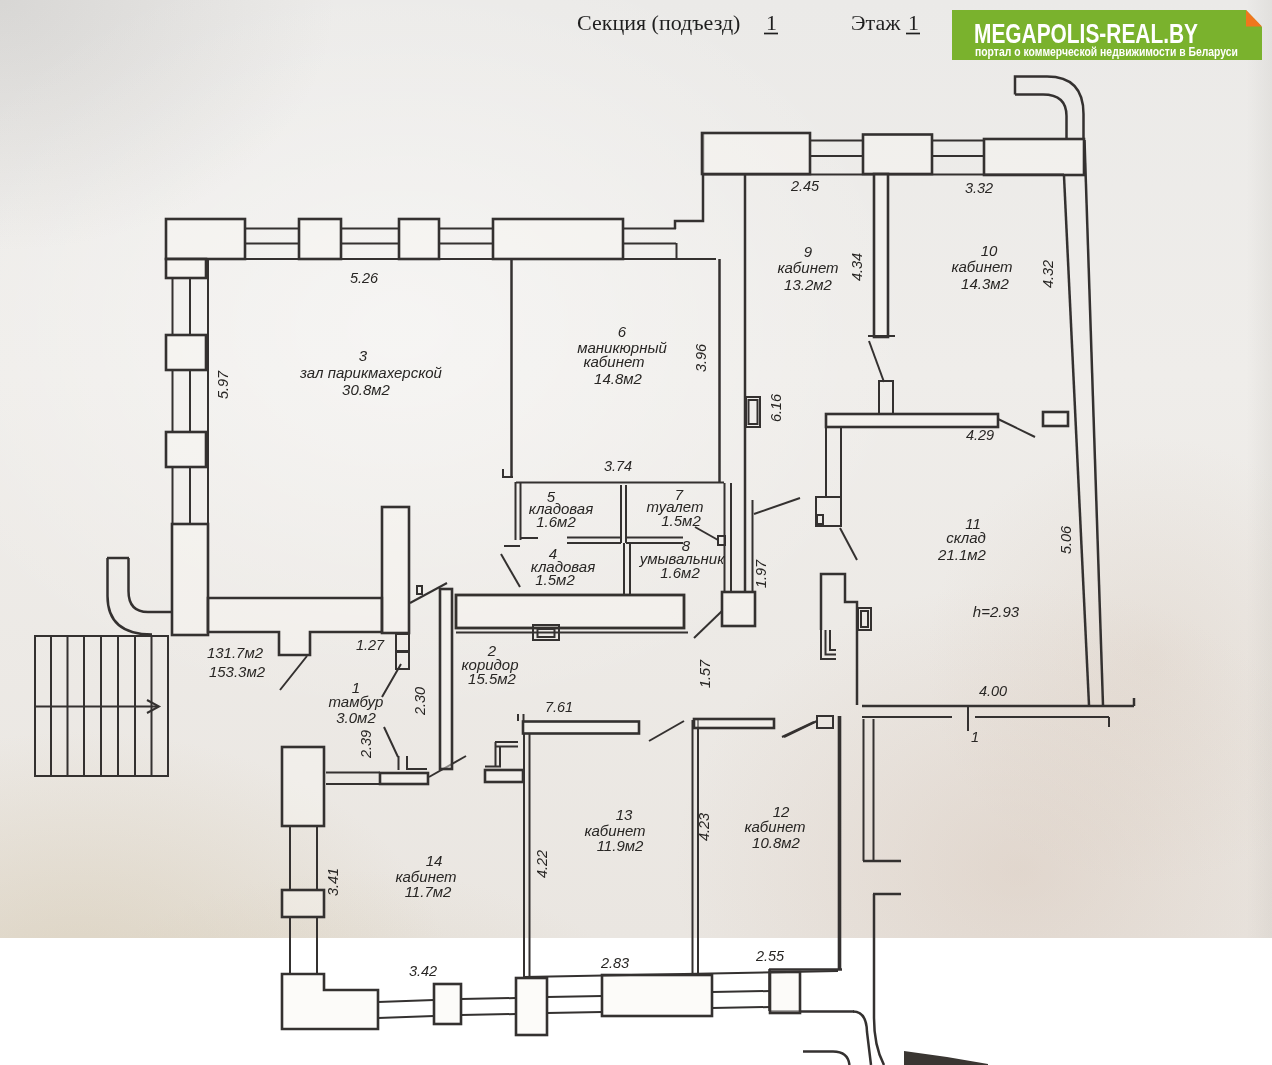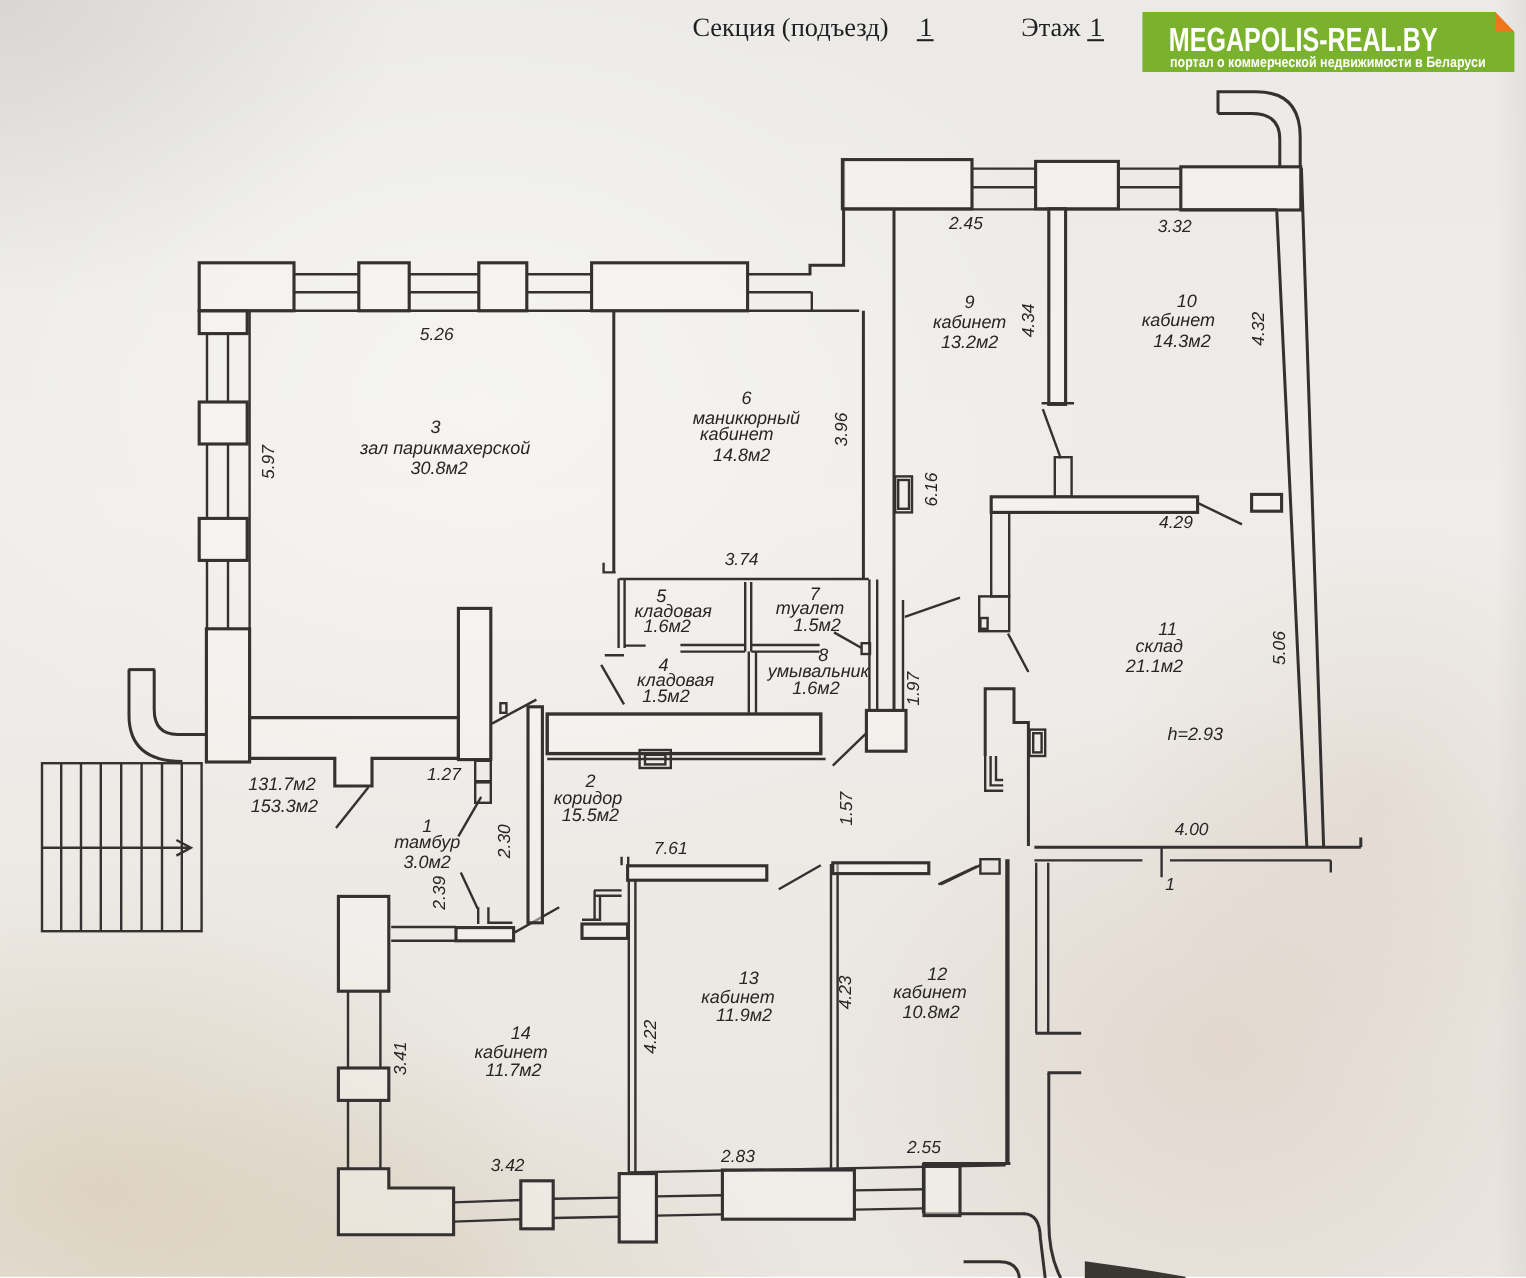--- a/index.html
+++ b/index.html
@@ -1,17 +1,17 @@
 <!DOCTYPE html>
 <html><head>
 <meta charset="utf-8">
 <style>
   html,body{margin:0;padding:0;}
   body{width:1272px;height:1065px;overflow:hidden;font-family:"Liberation Sans",sans-serif;}
-  #page{position:relative;width:1272px;height:1064px;
+  #page{position:relative;width:1272px;height:938px;
     background:
       radial-gradient(ellipse 480px 360px at 0px 0px, rgba(148,146,144,0.22), rgba(148,146,144,0) 70%),
       radial-gradient(ellipse 480px 400px at 1020px 870px, rgba(204,180,162,0.32), rgba(204,180,162,0) 72%),
       radial-gradient(ellipse 320px 320px at 1150px 660px, rgba(206,186,168,0.24), rgba(206,186,168,0) 70%),
       radial-gradient(ellipse 520px 360px at 80px 990px, rgba(198,180,142,0.38), rgba(198,180,142,0) 72%),
       radial-gradient(ellipse 420px 260px at 360px 1065px, rgba(200,184,152,0.28), rgba(200,184,152,0) 75%),
       radial-gradient(ellipse 700px 520px at 400px 330px, rgba(255,255,255,0.45), rgba(255,255,255,0) 75%),
       linear-gradient(90deg, rgba(160,155,148,0) 98%, rgba(160,155,148,0.13) 100%),
       linear-gradient(180deg, #ebeae8 0%, #efedea 40%, #eae6e1 100%);
   }

